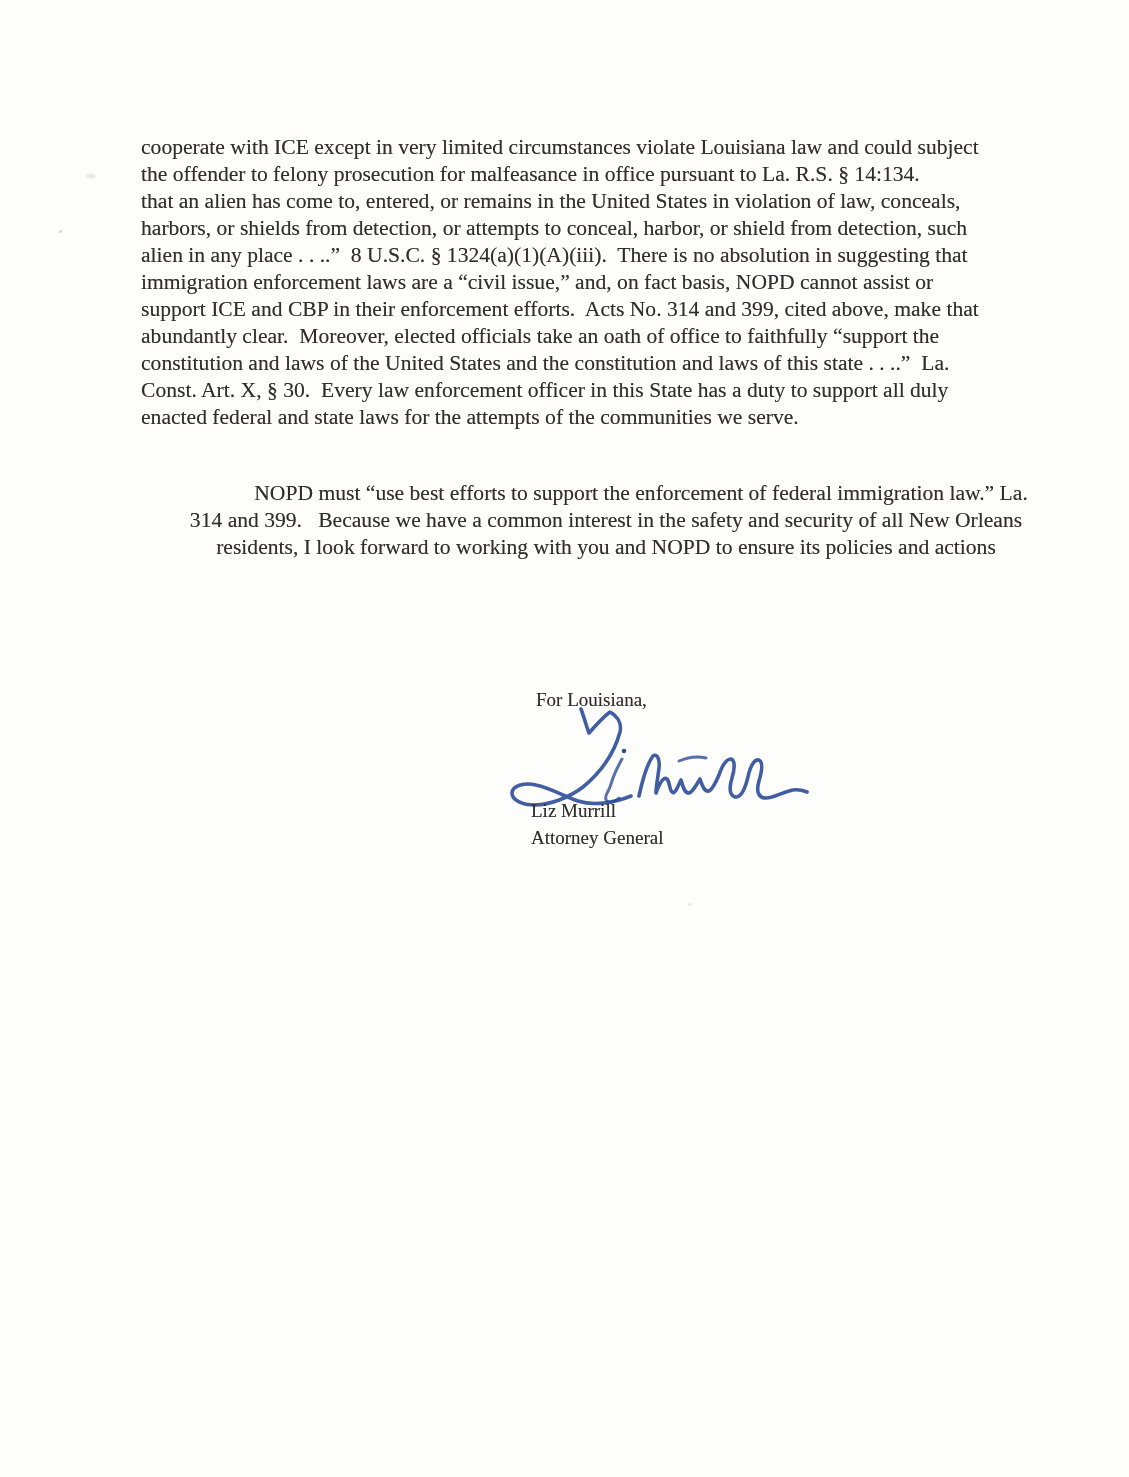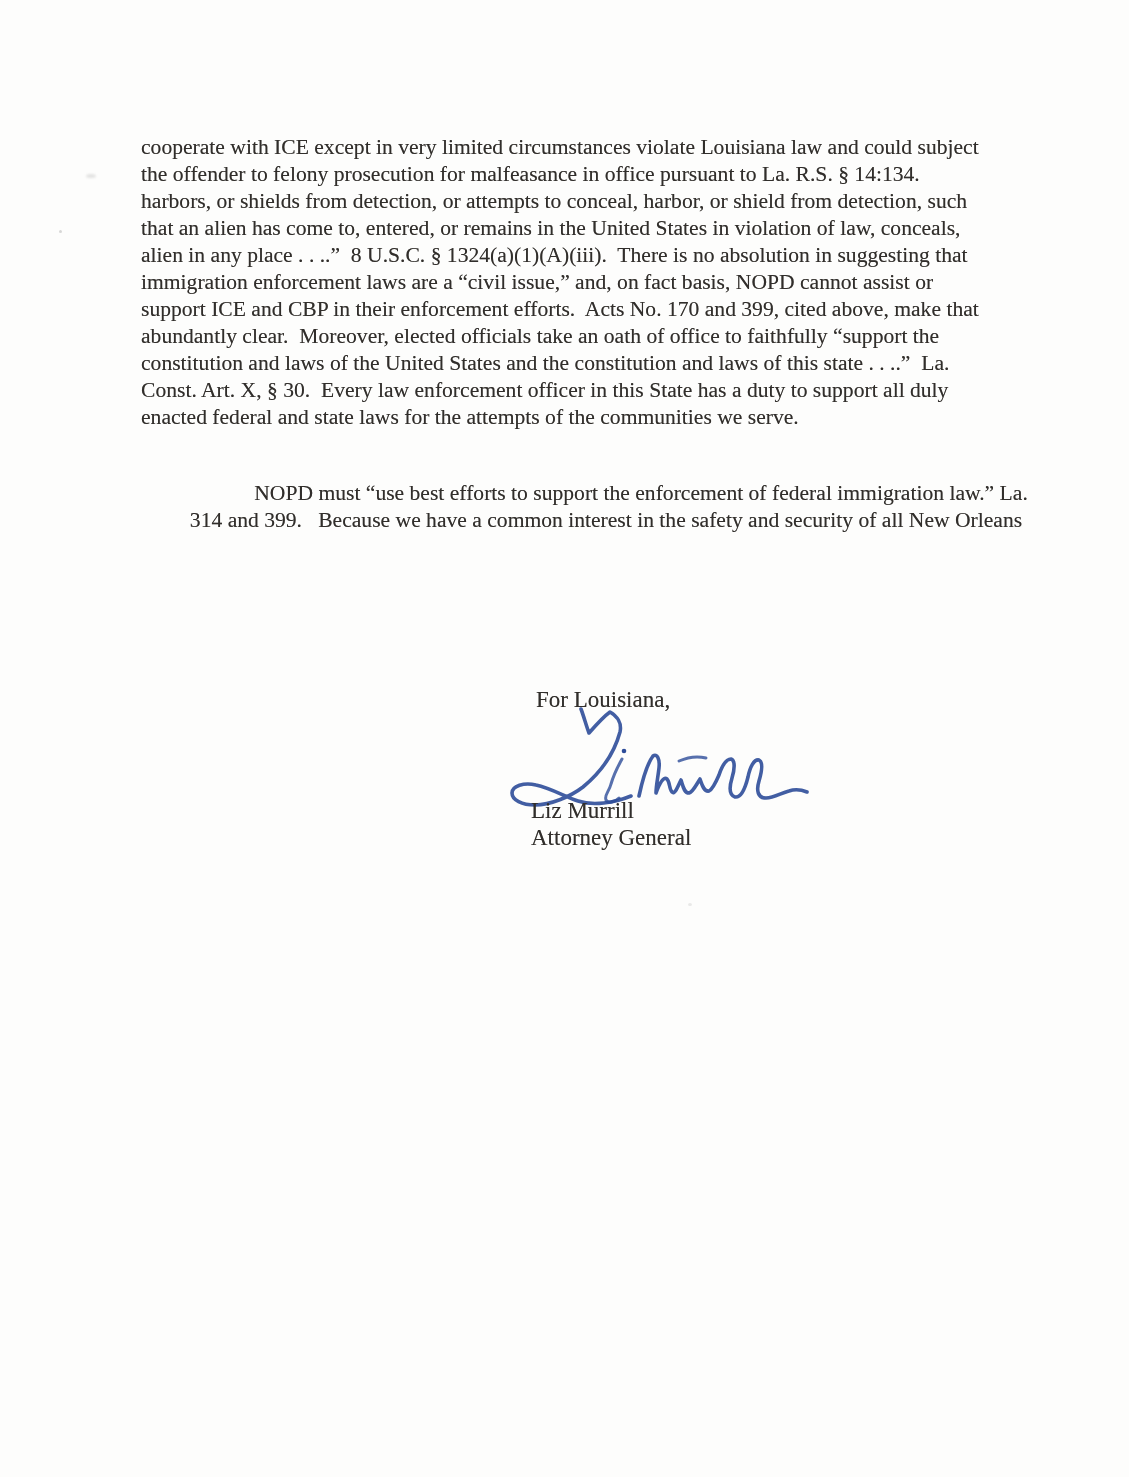--- a/index.html
+++ b/index.html
@@ -23,21 +23,21 @@
     width: 930px;
     font-size: 21.6px;
     line-height: 27px;
     margin-left: 19px;
   }
   #para1 { top: 134px; }
   #para2 { top: 480px; text-align: center; }
   .line { white-space: pre; }
   .line.indent { text-indent: 70px; }
   .closing-line {
-    font-size: 23px;
+    font-size: 19px;
     line-height: 26.5px;
     white-space: pre;
   }
   #salutation { position: absolute; left: 536px; top: 687px; }
   #signer { position: absolute; left: 531px; top: 798px; }
   #signature {
     position: absolute;
     left: 498px; top: 702px;
     width: 322px; height: 125px;
   }
@@ -64,34 +64,35 @@
 
 <div class="page">
 
   <div class="scan-speck s1"></div>
   <div class="scan-speck s2"></div>
   <div class="scan-speck s3"></div>
 
   <div class="para" id="para1">
     <div class="line">cooperate with ICE except in very limited circumstances violate Louisiana law and could subject</div>
     <div class="line">the offender to felony prosecution for malfeasance in office pursuant to La. R.S. § 14:134.</div>
+    <div class="line">that an alien has come to, entered, or remains in the United States in violation of law, conceals,</div>
     <div class="line">harbors, or shields from detection, or attempts to conceal, harbor, or shield from detection, such</div>
-    <div class="line">that an alien has come to, entered, or remains in the United States in violation of law, conceals,</div>
     <div class="line">alien in any place . . ..”  8 U.S.C. § 1324(a)(1)(A)(iii).  There is no absolution in suggesting that</div>
     <div class="line">immigration enforcement laws are a “civil issue,” and, on fact basis, NOPD cannot assist or</div>
-    <div class="line">support ICE and CBP in their enforcement efforts.  Acts No. 170 and 399, cited above, make that</div>
+    <div class="line">support ICE and CBP in their enforcement efforts.  Acts No. 314 and 399, cited above, make that</div>
     <div class="line">abundantly clear.  Moreover, elected officials take an oath of office to faithfully “support the</div>
     <div class="line">constitution and laws of the United States and the constitution and laws of this state . . ..”  La.</div>
     <div class="line">Const. Art. X, § 30.  Every law enforcement officer in this State has a duty to support all duly</div>
     <div class="line">enacted federal and state laws for the attempts of the communities we serve.</div>
   </div>
 
   <div class="para" id="para2">
     <div class="line indent">NOPD must “use best efforts to support the enforcement of federal immigration law.” La.</div>
     <div class="line">314 and 399.   Because we have a common interest in the safety and security of all New Orleans</div>
+    <div class="line">residents, I look forward to working with you and NOPD to ensure its policies and actions</div>
   </div>
 
   <div class="closing-line" id="salutation">For Louisiana,</div>
 
   <svg id="signature" viewBox="0 0 322 125" role="img" aria-label="Liz Murrill handwritten signature in blue ink">
     <path d="M 83,7
              C 86,15 88,23 91,31
              C 98,23 105,15 112,10
              C 119,14 124,21 122,30
              C 116,52 102,71 85,85

